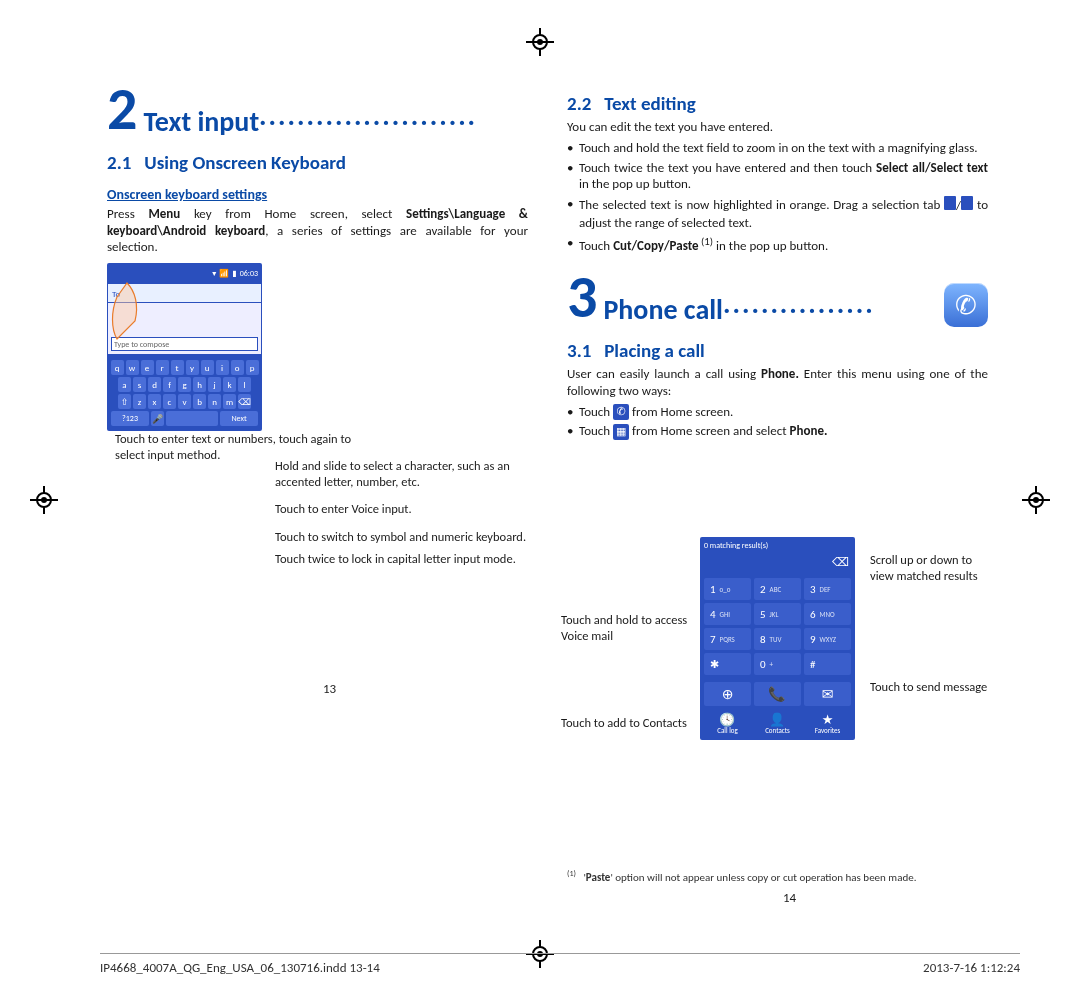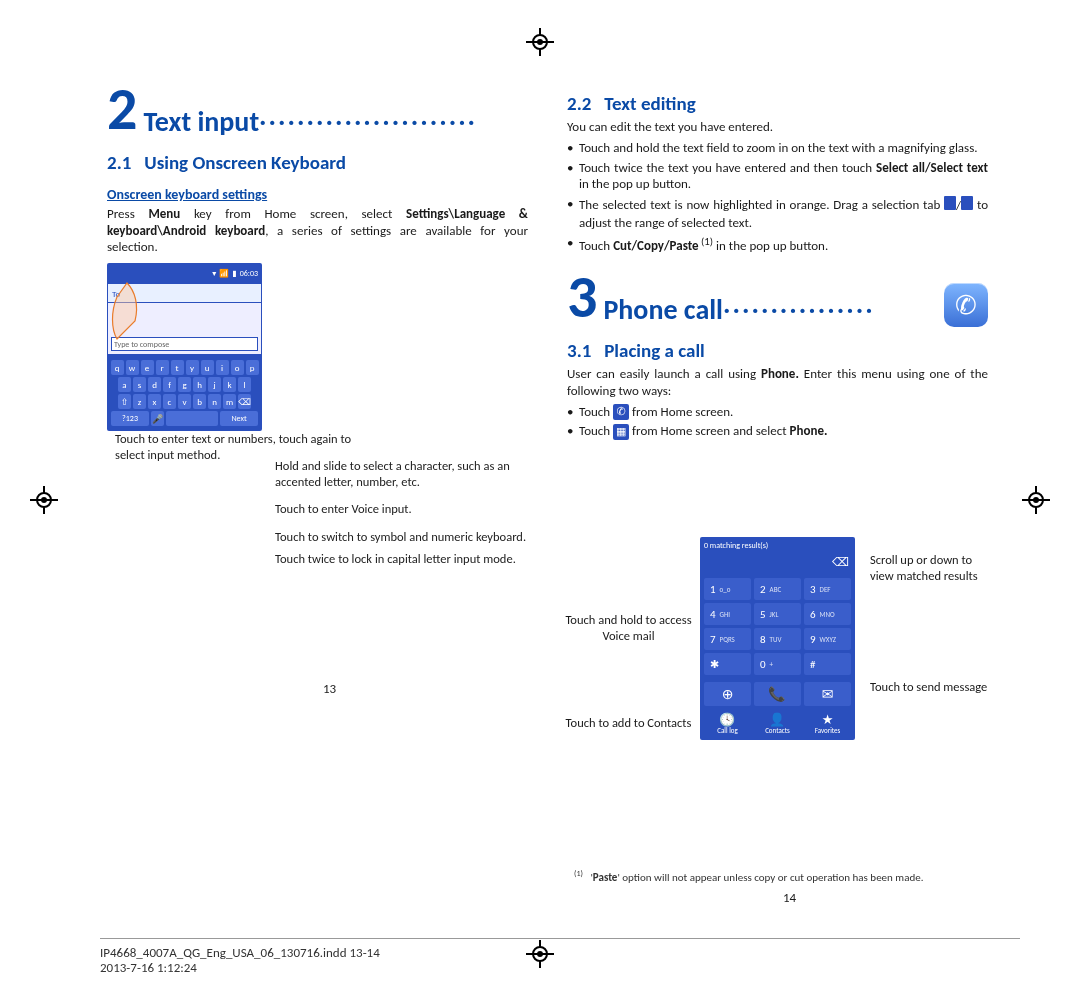--- a/index.html
+++ b/index.html
@@ -164,21 +164,21 @@
     padding:0 6px; font-size:11px; border-radius:2px; gap:4px;
   }
   .dialer .pad .pk small{ font-size:7px; opacity:.8;}
   .dialer .act{ background:#2a4fbd; display:flex; gap:3px; padding:0 4px 4px;}
   .dialer .act .ab{ flex:1; background:#3a5ecb; height:24px; border-radius:2px;
     display:flex;align-items:center;justify-content:center;color:#fff;font-size:14px;}
   .dialer .tabs{ background:#2a4fbd; display:flex; gap:3px; padding:3px 4px 5px; border-radius:0 0 2px 2px;}
   .dialer .tabs .tb{ flex:1; color:#fff; font-size:7px; text-align:center;}
   .dialer .tabs .tb .ic{ display:block; font-size:13px; line-height:1;}
 
-  .dial-left  { position:absolute; left:6px;  top:520px; width:135px; text-align:center;}
+  .dial-left  { position:absolute; left:6px;  top:520px; width:135px; text-align:left;}
   .dial-right { position:absolute; left:315px; top:460px; width:120px;}
 
   .sel-icons{ display:inline-block; vertical-align:middle;}
   .sel-icons .si{ width:12px;height:14px;background:#2a4fbd;display:inline-block;border-radius:1px;}
 
   .inline-icon{
     display:inline-block; width:16px; height:16px; background:#2a4fbd;
     vertical-align:middle; border-radius:2px; color:#fff; font-size:11px;
     text-align:center; line-height:16px;
   }
@@ -209,21 +209,21 @@
     background:#000; border-radius:50%;}
   .reg.top{ left:526px; top:28px;}
   .reg.left{ left:30px; top:486px;}
   .reg.right{ left:1022px; top:486px;}
   .reg.bot{ left:526px; top:940px;}
 
   .slug {
     position:absolute; left:100px; bottom:28px; right:60px;
     border-top:1px solid #999;
     display:flex; justify-content:space-between;
-    font-size:13px; padding-top:6px; color:#333;flex-direction:column;
+    font-size:13px; padding-top:6px; color:#333;
   }
 </style>
 </head>
 <body>
 
 <div class="reg top">
     <span class="c"></span>
   </div>
 <div class="reg left">
     <span class="c"></span>
@@ -455,21 +455,21 @@
 
   <div class="dial-left callouts">
     <div>Touch and hold to access Voice mail</div>
     <div style="margin-top:72px;">Touch to add to Contacts</div>
   </div>
   <div class="dial-right callouts">
     <div>Scroll up or down to view matched results</div>
     <div style="margin-top:96px;">Touch to send message</div>
   </div>
 
-  <p class="footnote" style="position:absolute; top:770px; left:12px; right:12px;margin-left:7px;">
+  <p class="footnote" style="position:absolute; top:770px; left:12px; right:12px;">
     <sup>(1)</sup>&nbsp;&nbsp;
     <span>'</span><b>Paste</b><span>' option will not appear unless copy or cut operation has been made.</span>
   </p>
 
   <div class="pagenum" style="top:798px;">14</div>
 </div>
 
 <div class="slug">
   <span>IP4668_4007A_QG_Eng_USA_06_130716.indd   13-14</span>
   <span>2013-7-16    1:12:24</span>

